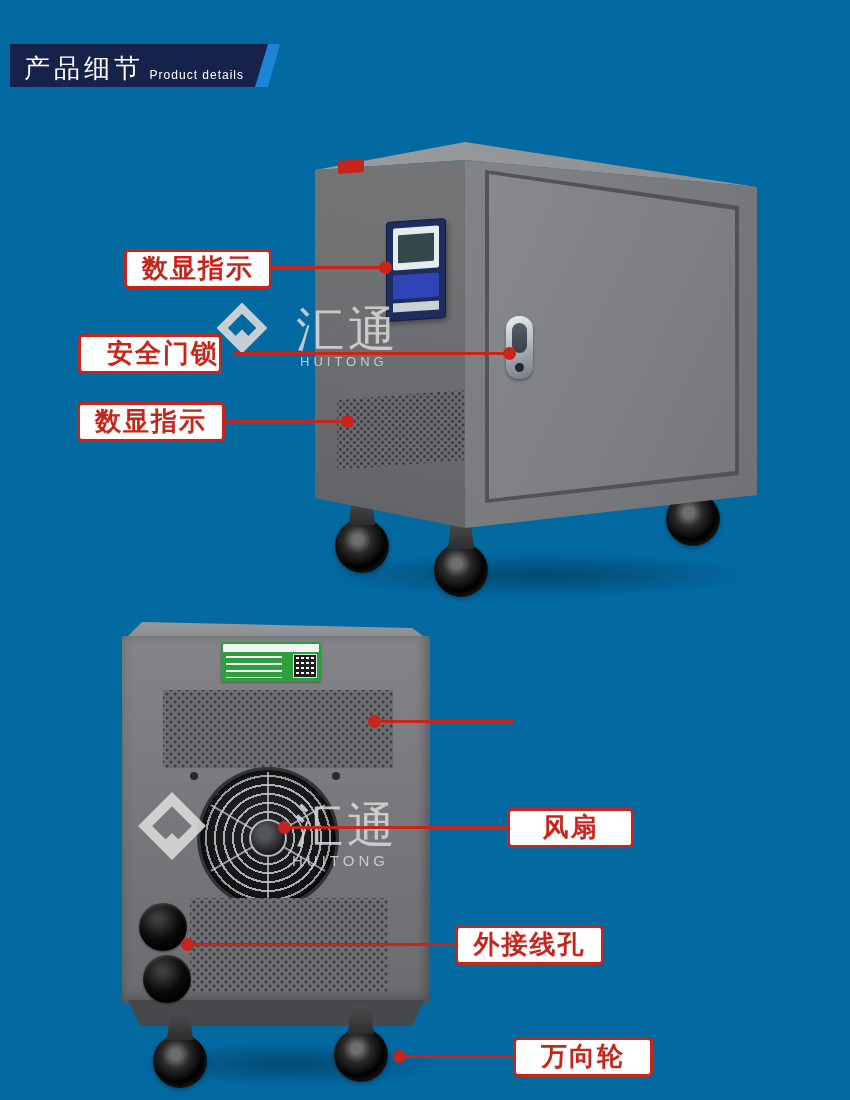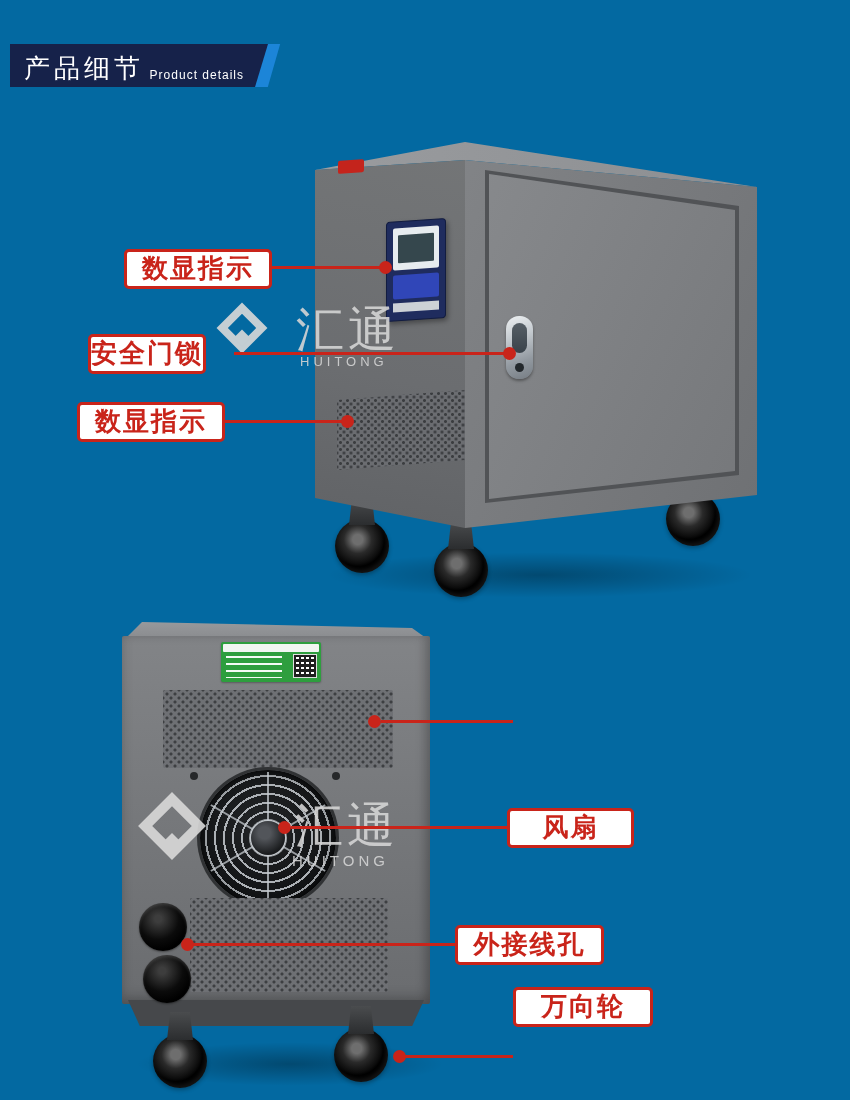--- a/index.html
+++ b/index.html
@@ -203,36 +203,36 @@
   <div class="wm" style="left:140px; top:792px; width:290px; height:92px;">
     <div class="wm-logo" style="left:8px; top:10px; width:48px; height:48px; border-width:10px;"></div>
     <div class="wm-text" style="left:155px; top:2px; font-size:48px;">汇通</div>
     <div class="wm-sub" style="left:152px; top:60px; font-size:15px;">HUITONG</div>
   </div>
 
   <div class="callout" style="left:124px; top:249px; width:148px;">数显指示</div>
   <div class="cline" style="left:270px; top:266px; width:112px;"></div>
   <div class="cdot" style="left:379px; top:261px;"></div>
 
-  <div class="callout" style="left:88px; top:334px; width:118px;">安全门锁</div>
+  <div class="callout" style="left:78px; top:334px; width:144px;text-align:right;">安全门锁</div>
   <div class="cline" style="left:234px; top:352px; width:272px;"></div>
   <div class="cdot" style="left:503px; top:347px;"></div>
 
   <div class="callout" style="left:77px; top:402px; width:148px;">数显指示</div>
   <div class="cline" style="left:224px; top:420px; width:120px;"></div>
   <div class="cdot" style="left:341px; top:415px;"></div>
 
   <div class="cline" style="left:381px; top:720px; width:132px;"></div>
   <div class="cdot" style="left:368px; top:715px;"></div>
 
   <div class="callout" style="left:507px; top:808px; width:127px;">风扇</div>
   <div class="cline" style="left:291px; top:826px; width:217px;"></div>
   <div class="cdot" style="left:278px; top:821px;"></div>
 
   <div class="callout" style="left:455px; top:925px; width:149px;">外接线孔</div>
   <div class="cline" style="left:188px; top:943px; width:267px;"></div>
   <div class="cdot" style="left:181px; top:938px;"></div>
 
-  <div class="callout" style="left:513px; top:987px; width:140px;">万向轮</div>
+  <div class="callout" style="left:513px; top:1037px; width:140px;">万向轮</div>
   <div class="cline" style="left:400px; top:1055px; width:113px;"></div>
   <div class="cdot" style="left:393px; top:1050px;"></div>
 
 </div>
 
 </body></html>

